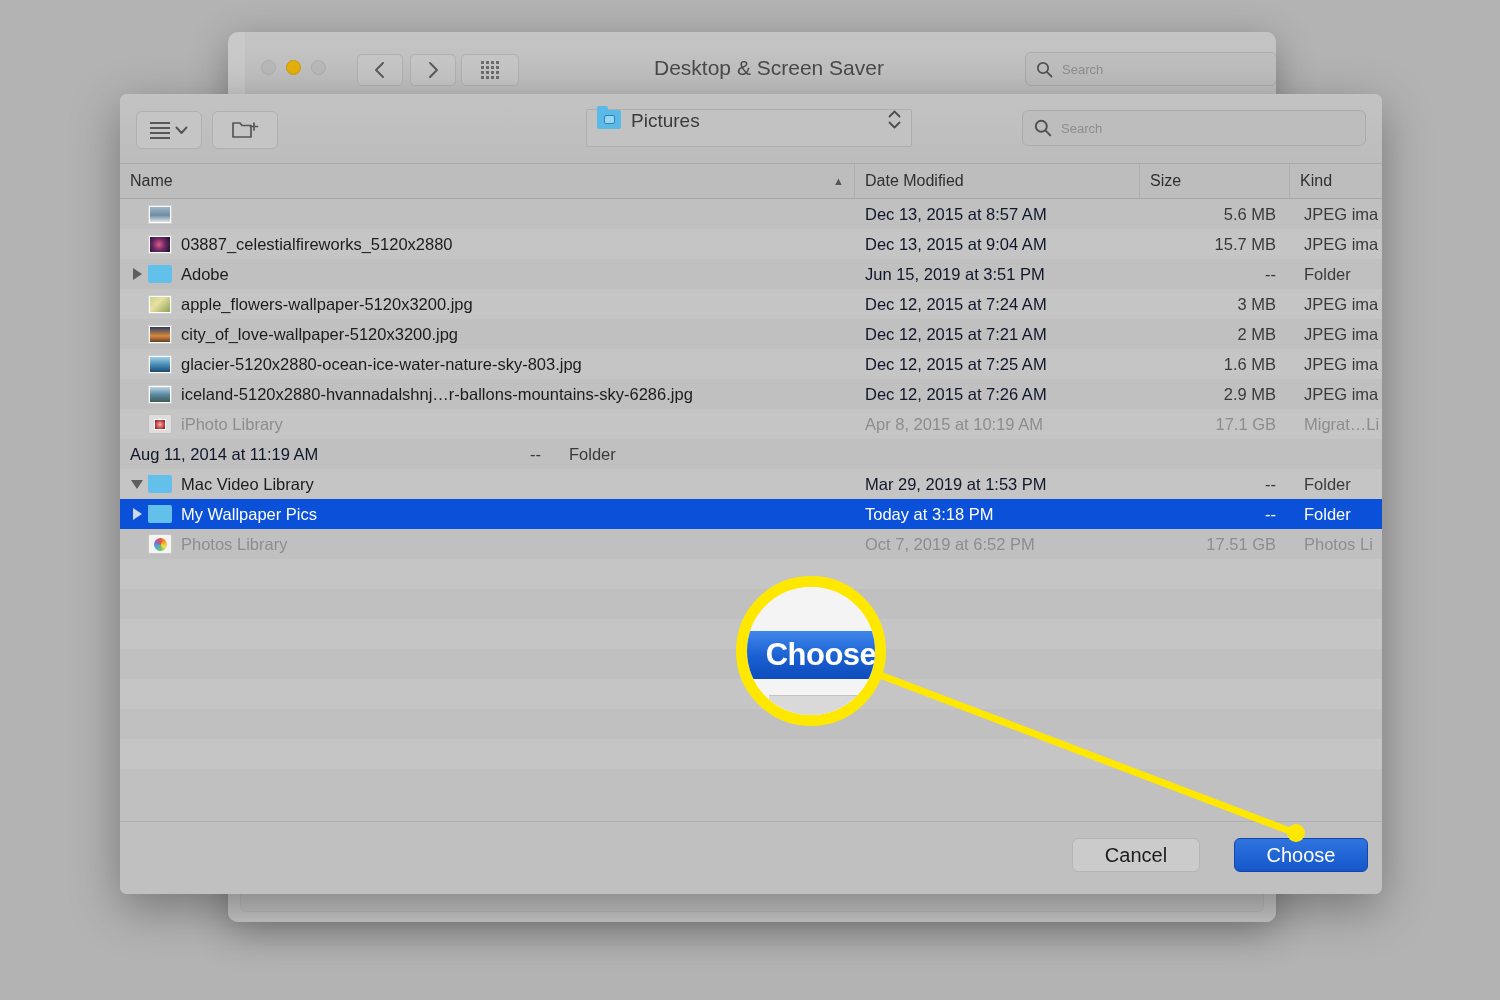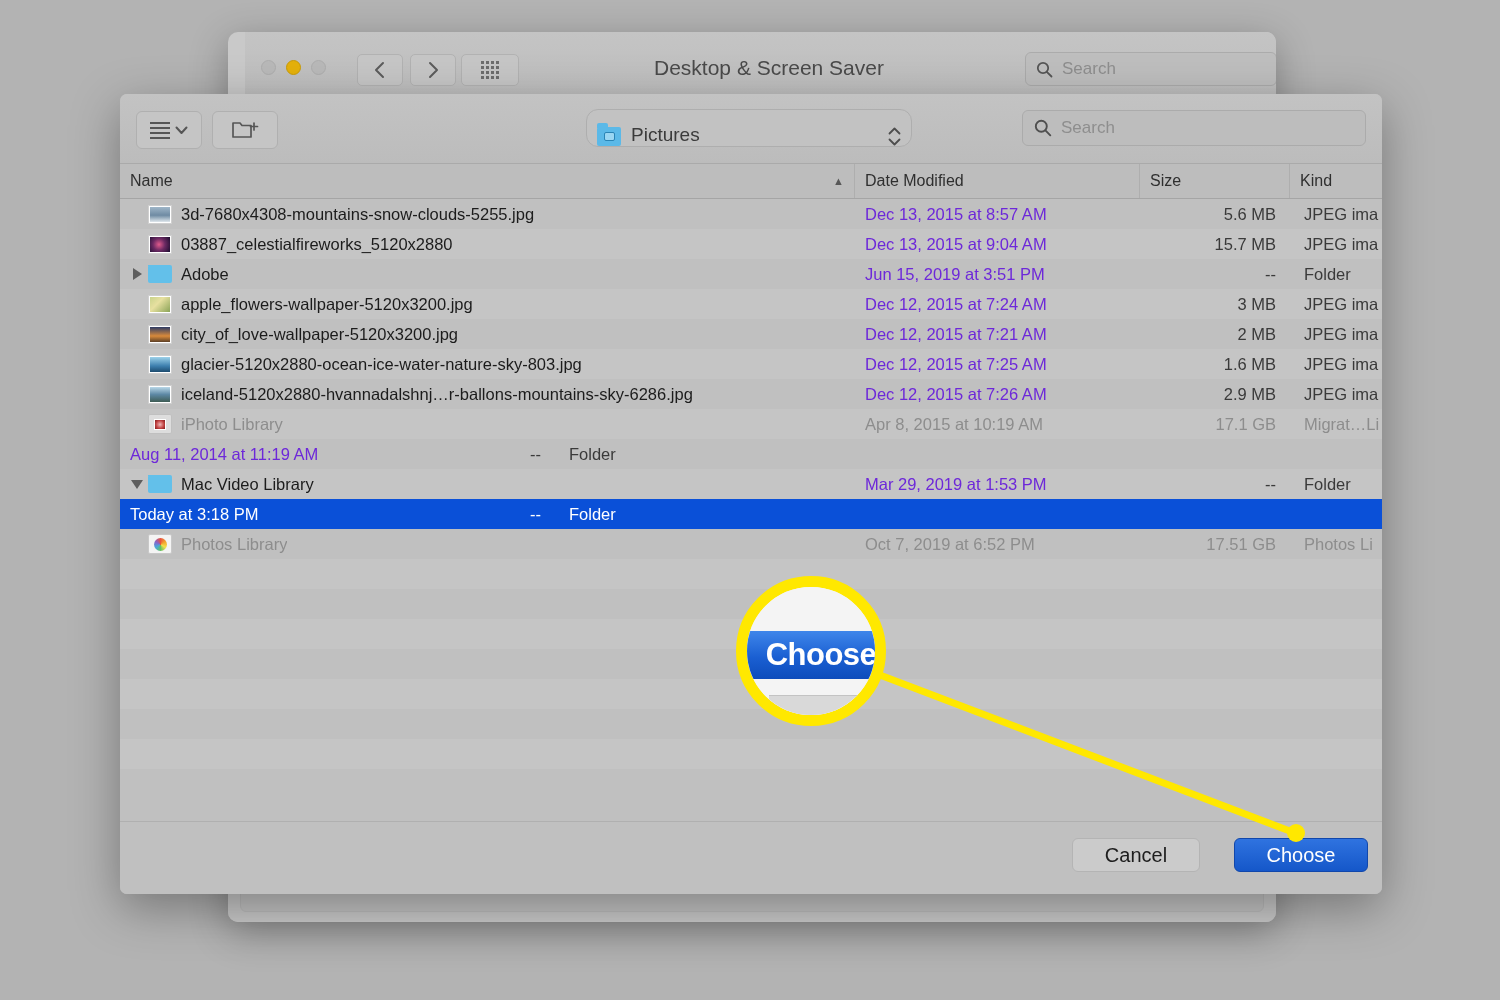--- a/index.html
+++ b/index.html
@@ -115,21 +115,21 @@
     height: 34px;
     background: #bebebe;
     border: 1px solid #ababab;
     border-radius: 6px;
     display: flex;
     align-items: center;
     padding: 0 10px;
     box-sizing: border-box;
   }
   .search-ph {
-    font-size: 17px;
+    font-size: 13px;
     color: #8e8e8e;
     margin-left: 9px;
   }
   .bg-body {
     position: absolute;
     left: 0;
     top: 72px;
     width: 100%;
     bottom: 0;
     background: #c9c9c9;
@@ -191,23 +191,23 @@
   }
 
   .loc-popup {
     position: absolute;
     left: 466px;
     top: 15px;
     width: 326px;
     height: 38px;
     background: #c2c2c2;
     border: 1px solid #aeaeae;
-    border-radius: 12px;
-    display: flex;
-    align-items: flex-end;
+    border-radius: 2px;
+    display: flex;
+    align-items: flex-start;
     padding: 0 10px;
     box-sizing: border-box;
   }
   .folder-pic-icon {
     width: 24px;
     height: 19px;
     background: #5bb9e8;
     border-radius: 2px;
     position: relative;
     flex: 0 0 auto;
@@ -426,21 +426,21 @@
   .ficon.photos::after {
     content: "";
     position: absolute;
     left: 5px; top: 3px;
     width: 13px; height: 13px;
     border-radius: 50%;
     background: conic-gradient(#e8533f, #f3a52e, #f4e04d, #63c264, #4aa7dd, #8a63c8, #e8533f);
   }
   .fname { overflow: hidden; text-overflow: ellipsis; }
 
-  .c-date { width: 285px; padding-left: 10px; box-sizing: border-box; color: #6d28d9; }
+  .c-date { width: 285px; padding-left: 10px; box-sizing: border-box; color: #0f172a; }
   .c-size { width: 150px; padding-right: 14px; box-sizing: border-box; text-align: right; color: #3a3a3a; }
   .c-kind { flex: 1; padding-left: 14px; box-sizing: border-box; color: #3a3a3a; overflow: hidden; white-space: nowrap; }
   .row.dim .c-date, .row.dim .c-size, .row.dim .c-kind { color: #8d8d8d; }
 
   .empty-row { height: 30px; }
   .empty-row.alt { background: rgba(255,255,255,0.085); }
 
   
   .sheet-footer {
     position: absolute;
@@ -642,21 +642,20 @@
     <div class="ch ch-kind">Kind</div>
   </div>
 
   <div class="file-list" id="file-list">
       <div class="row">
         <div class="c-name">
           <span class="twisty"></span>
           <span class="ficon thumb thumb-mountain">
             <span class="px"></span>
           </span>
-          <span class="fname">3d-7680x4308-mountains-snow-clouds-5255.jpg</span>
         </div>
         <div class="c-date">Dec 13, 2015 at 8:57 AM</div>
         <div class="c-size">5.6 MB</div>
         <div class="c-kind">JPEG ima</div>
       </div>
       <div class="row alt">
         <div class="c-name">
           <span class="twisty"></span>
           <span class="ficon thumb thumb-fireworks">
             <span class="px"></span>
@@ -748,20 +747,27 @@
             <span class="tri tri-down"></span>
           </span>
           <span class="ficon folder"></span>
           <span class="fname">Mac Video Library</span>
         </div>
         <div class="c-date">Mar 29, 2019 at 1:53 PM</div>
         <div class="c-size">--</div>
         <div class="c-kind">Folder</div>
       </div>
       <div class="row selected">
+        <div class="c-name">
+          <span class="twisty">
+            <span class="tri tri-right"></span>
+          </span>
+          <span class="ficon folder"></span>
+          <span class="fname">My Wallpaper Pics</span>
+        </div>
         <div class="c-date">Today at 3:18 PM</div>
         <div class="c-size">--</div>
         <div class="c-kind">Folder</div>
       </div>
       <div class="row dim">
         <div class="c-name">
           <span class="twisty"></span>
           <span class="ficon photos"></span>
           <span class="fname">Photos Library</span>
         </div>

